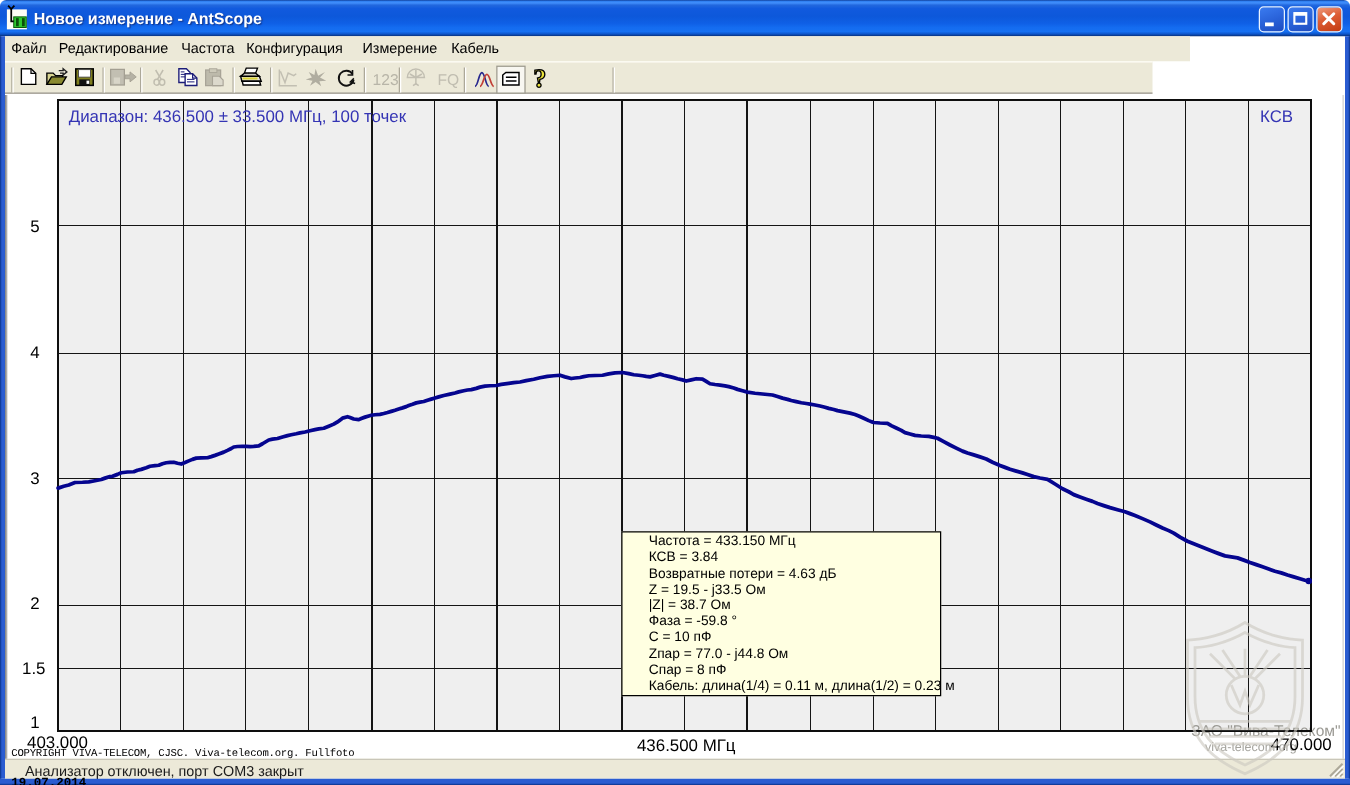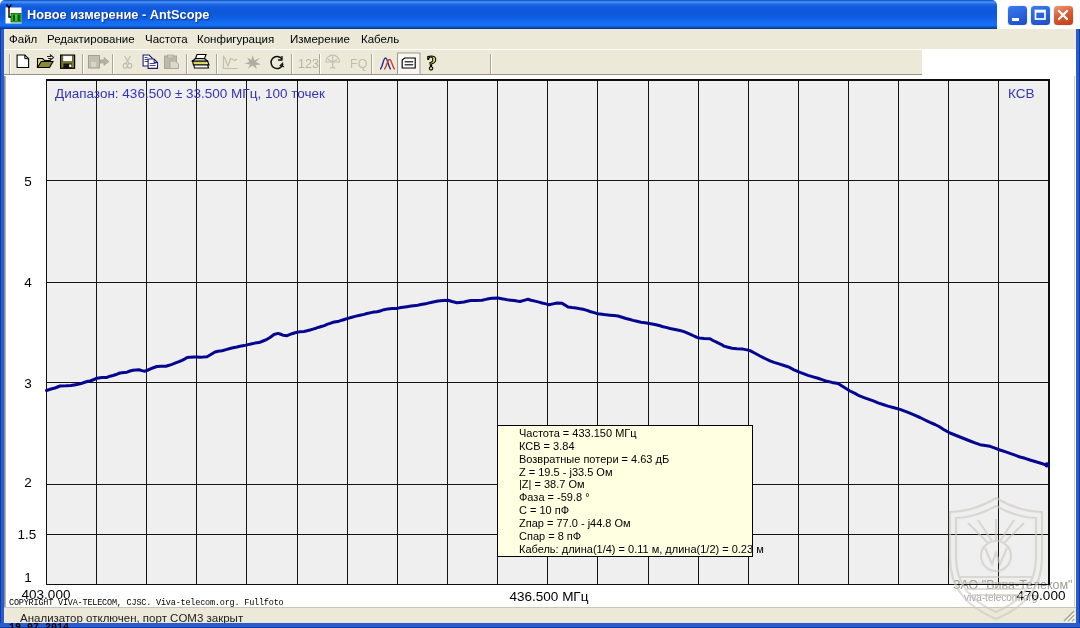--- a/index.html
+++ b/index.html
@@ -1,30 +1,30 @@
 <!DOCTYPE html>
 <html><head>
 <meta charset="utf-8">
 <style>
 html,body{margin:0;padding:0;background:#fff;}
 body{width:1080px;height:628px;position:relative;overflow:hidden;font-family:"Liberation Sans",sans-serif;}
 #win{position:absolute;left:0;top:0;width:1080px;height:628px;}
 
-#titlebar{position:absolute;left:0;top:0;width:997px;height:29px;
+#titlebar{position:absolute;left:0;top:0;width:1080px;height:29px;
  background:linear-gradient(180deg,#10409c 0%,#3181f2 4%,#4290fd 8%,#2268de 14%,#115ade 24%,#0d58da 45%,#0f60e6 65%,#146cf0 76%,#1670f2 87%,#0d54c8 94%,#072e74 100%);
  border-radius:5px 5px 0 0;}
 
 #titletext{position:absolute;left:27px;top:7px;color:#fff;font-size:12.8px;font-weight:bold;
  text-shadow:1px 1px 1px #13368c;letter-spacing:0px;}
 .wbtn{position:absolute;top:5px;width:21px;height:21px;border-radius:4px;border:1px solid #eaf3ff;box-sizing:border-box;}
 #btnmin{left:1007px;background:linear-gradient(160deg,#3a7bf0 0%,#2a63da 50%,#1e4cc0 100%);}
 #btnmax{left:1030px;background:linear-gradient(160deg,#3a7bf0 0%,#2a63da 50%,#1e4cc0 100%);}
 #btnclose{left:1053px;background:linear-gradient(160deg,#ee9a7c 0%,#dd5c34 45%,#c23b12 100%);}
 
-#menubar{position:absolute;left:4px;top:29px;width:1072px;height:20px;background:#ece9d8;font-size:11.5px;color:#000;}
+#menubar{position:absolute;left:4px;top:29px;width:948px;height:20px;background:#ece9d8;font-size:11.5px;color:#000;}
 #menubar span{position:absolute;top:4px;}
 
 #toolbar{position:absolute;left:4px;top:49px;width:918px;height:26px;background:#ece9d8;border-top:1px solid #fffef8;border-bottom:1px solid #96938a;box-sizing:border-box;}
 
 #chartwrap{position:absolute;left:4px;top:76px;width:1072px;height:531px;background:#fff;}
 #chartsvg{position:absolute;left:-4px;top:0;}
 
 #tip{position:absolute;left:497px;top:381px;width:256px;height:132px;background:#ffffe1;border:1px solid #000;
  font-size:11px;line-height:12.85px;color:#000;padding-top:1px;padding-left:21px;box-sizing:border-box;white-space:pre;margin-top:44px;}
 

